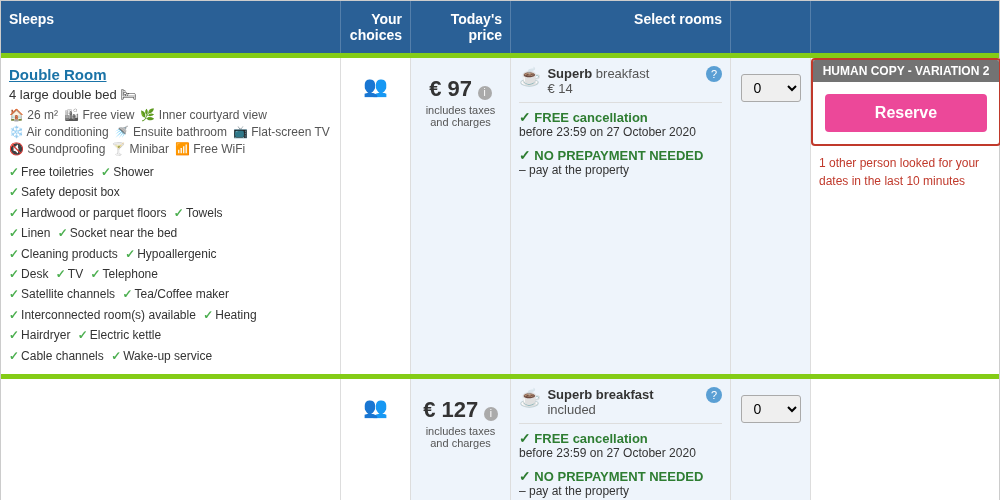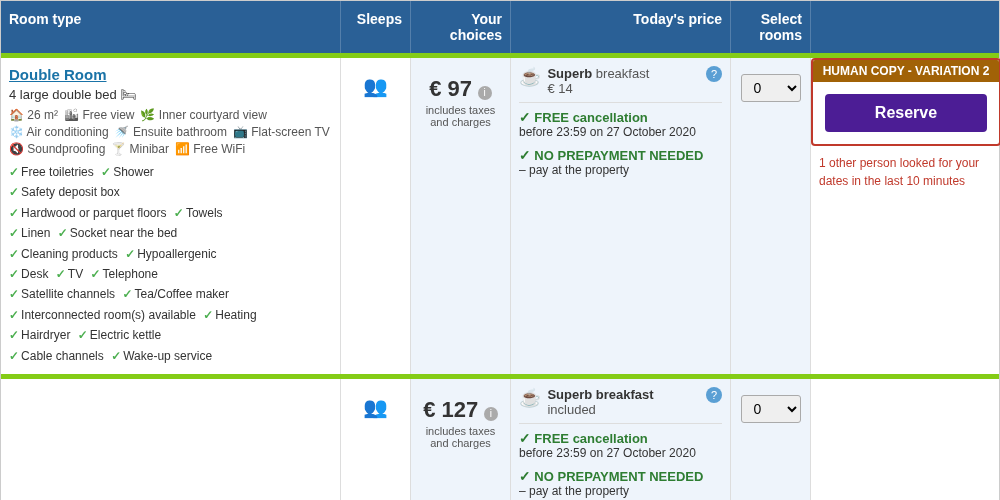--- a/index.html
+++ b/index.html
@@ -181,29 +181,29 @@
       cursor: pointer;
       width: 60px;
     }
 
     
     .right-panel {
       padding: 0;
       position: relative;
     }
     .human-copy-badge {
-      background: #a16207;
+      background: #737373;
       color: #fff;
       font-size: 12px;
       font-weight: bold;
       padding: 4px 8px;
       text-align: center;
     }
     .reserve-btn {
-      background: #4c1d95;
+      background: #ec4899;
       color: #fff;
       font-size: 16px;
       font-weight: bold;
       width: calc(100% - 16px);
       margin: 8px;
       padding: 10px 0;
       border: none;
       border-radius: 4px;
       cursor: pointer;
       display: block;
@@ -223,21 +223,20 @@
 
     
     .row2-choices { background: #eef4fb; }
   </style>
 </head>
 <body>
 
 <div class="table-wrapper">
 
   <div class="header-row">
-    <div class="header-cell">Room type</div>
     <div class="header-cell">Sleeps</div>
     <div class="header-cell">Your choices</div>
     <div class="header-cell">Today's price</div>
     <div class="header-cell">Select rooms</div>
     <div class="header-cell"></div>
   </div>
 
   <div class="data-row">
 
     <div class="data-cell">

